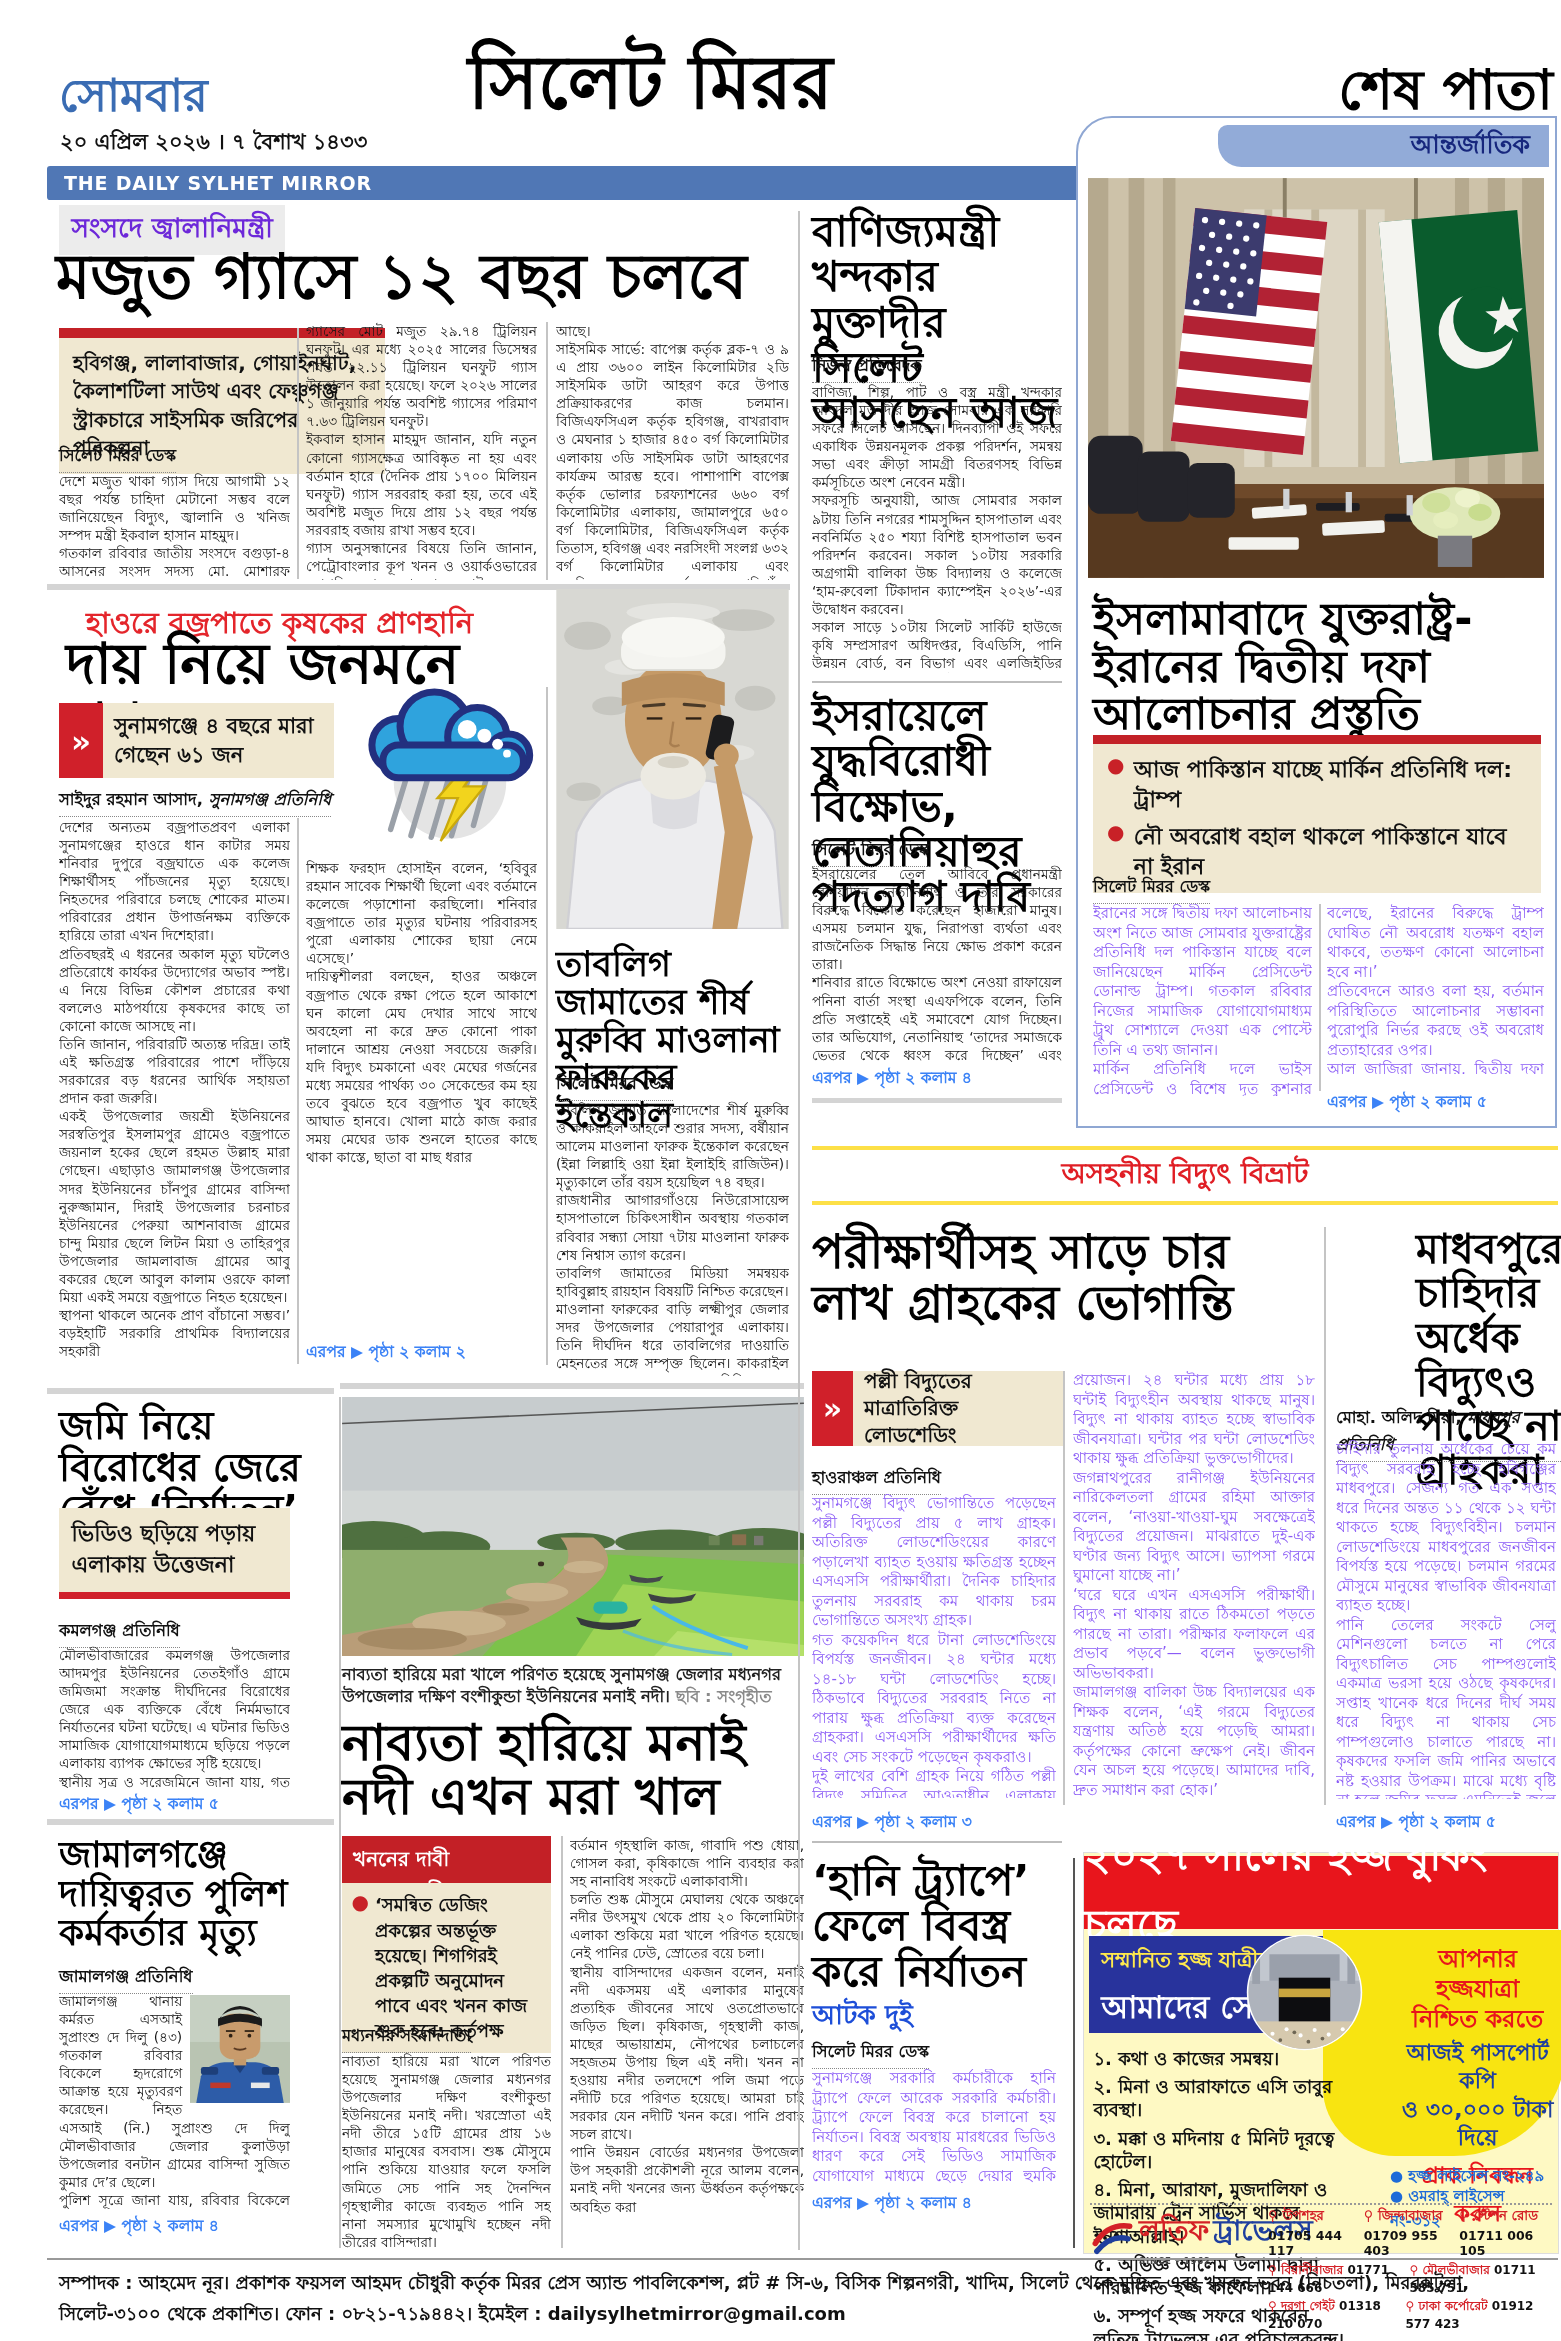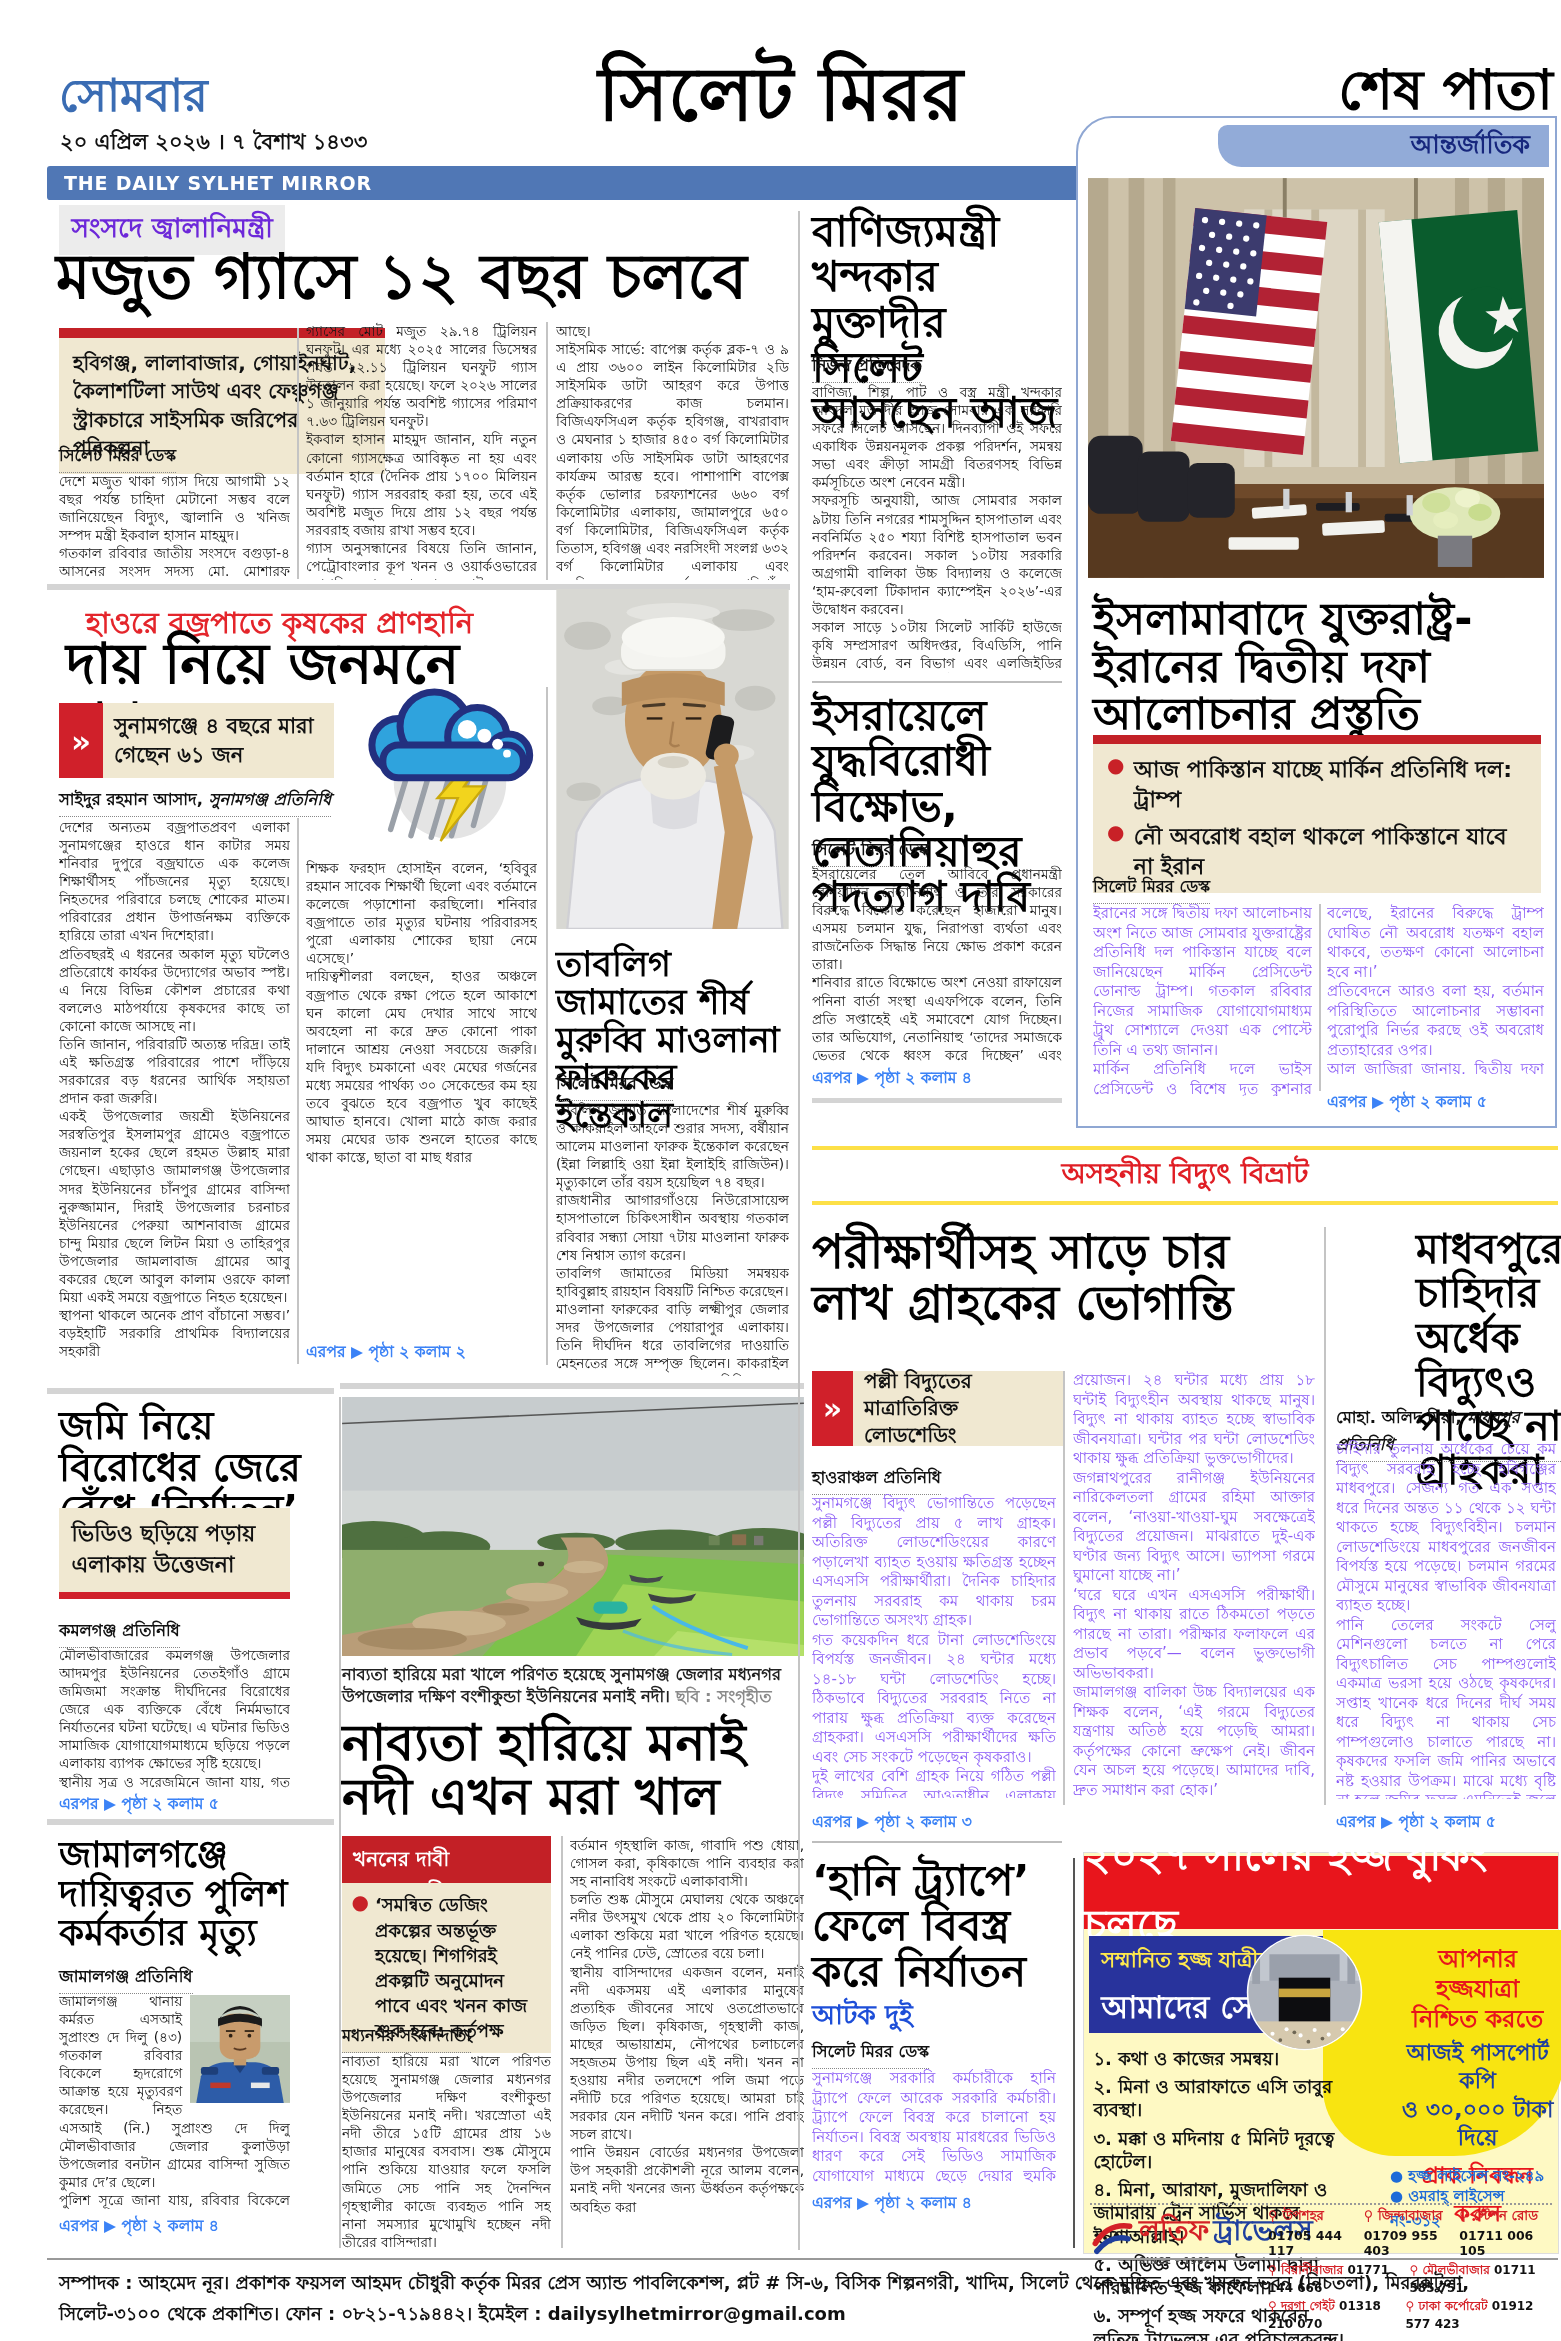--- a/index.html
+++ b/index.html
@@ -25,21 +25,21 @@
   .adlist li{margin-bottom:4.7px;}
   ul,ol{margin:0;padding:0;list-style:none;}
 </style>
 </head>
 <body>
 
 <div id="page">
 
   <div class="abs" style="left:59px;top:61px;font-size:45px;font-weight:800;color:#3a6cb3;">সোমবার</div>
   <div class="abs" style="left:60px;top:126px;font-size:21px;font-weight:600;color:#111;">২০ এপ্রিল ২০২৬ । ৭ বৈশাখ ১৪৩৩</div>
-  <div class="abs headline" style="left:468px;top:43px;width:625px;text-align:center;font-size:74px;margin-top:12px;">সিলেট মিরর</div>
+  <div class="abs headline" style="left:468px;top:43px;width:625px;font-size:74px;">সিলেট মিরর</div>
   <div class="abs headline" style="left:1202px;top:61px;width:351px;text-align:right;font-size:55px;">শেষ পাতা</div>
   <div class="abs" style="left:47px;top:166px;width:1507px;height:34px;background:#5077b5;border-radius:3.1px;display:flex;align-items:center;justify-content:space-between;padding:0 17px;box-sizing:border-box;gap:40px;">
     <span style="color:#fff;font-size:19px;font-weight:600;letter-spacing:0.8px;">THE DAILY SYLHET MIRROR</span>
     <span style="display:flex;align-items:center;gap:7.8px;">
       <svg width="23.4" height="23.4" viewBox="0 0 30 30">
           <circle cx="15" cy="15" r="12" fill="none" stroke="#fff" stroke-width="2.4"></circle>
           <ellipse cx="15" cy="15" rx="5.5" ry="12" fill="none" stroke="#fff" stroke-width="2"></ellipse>
           <line x1="3" y1="15" x2="27" y2="15" stroke="#fff" stroke-width="2"></line>
           <line x1="5" y1="8.5" x2="25" y2="8.5" stroke="#fff" stroke-width="1.6"></line>
           <line x1="5" y1="21.5" x2="25" y2="21.5" stroke="#fff" stroke-width="1.6"></line>

